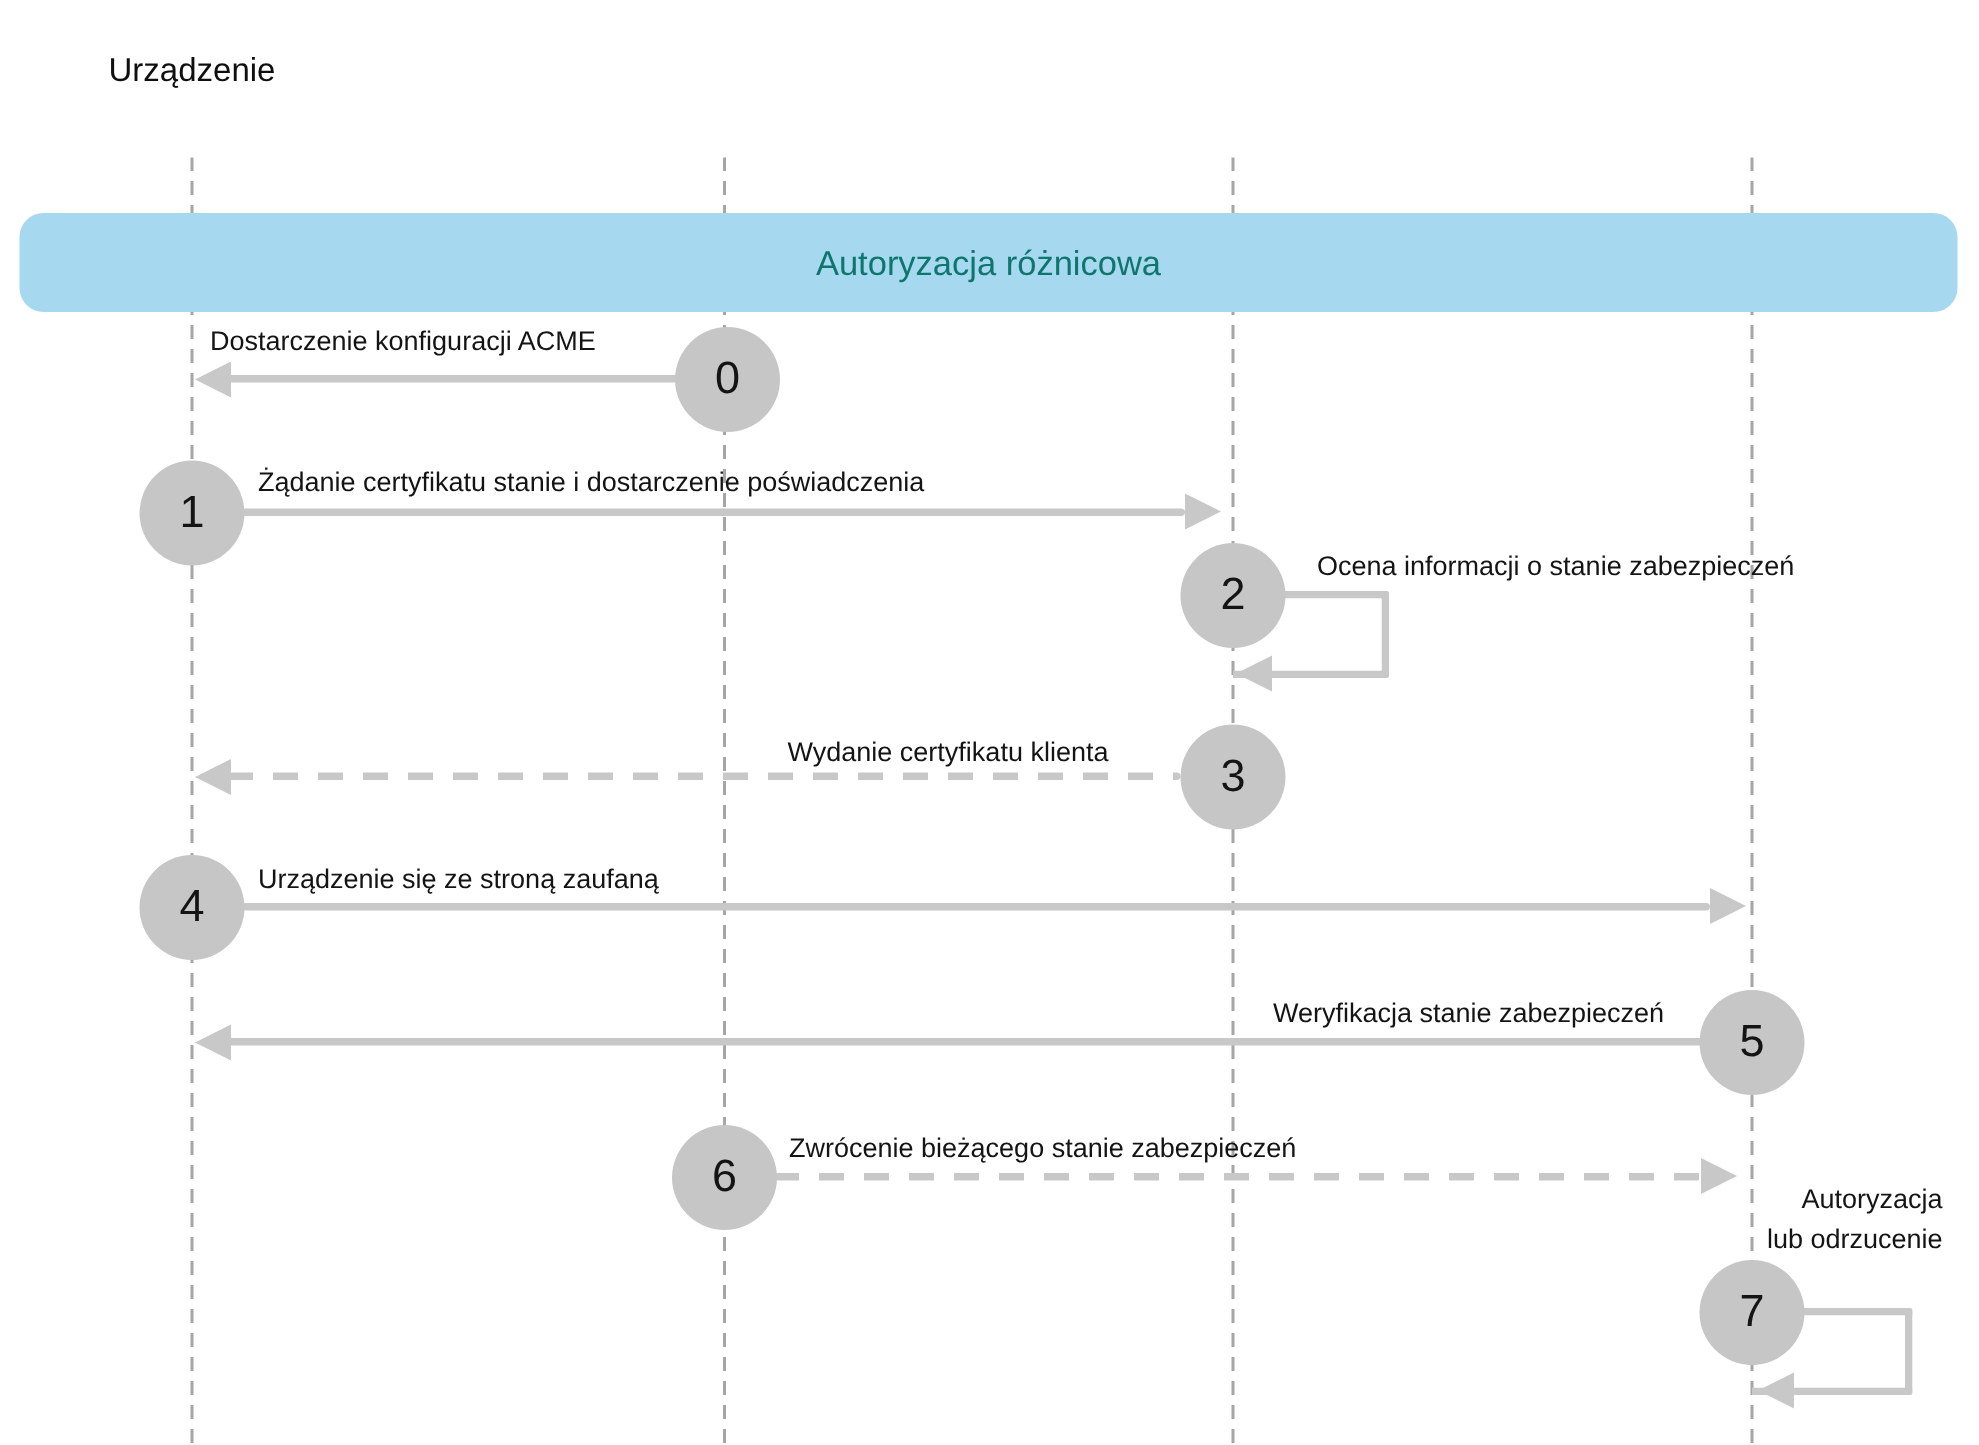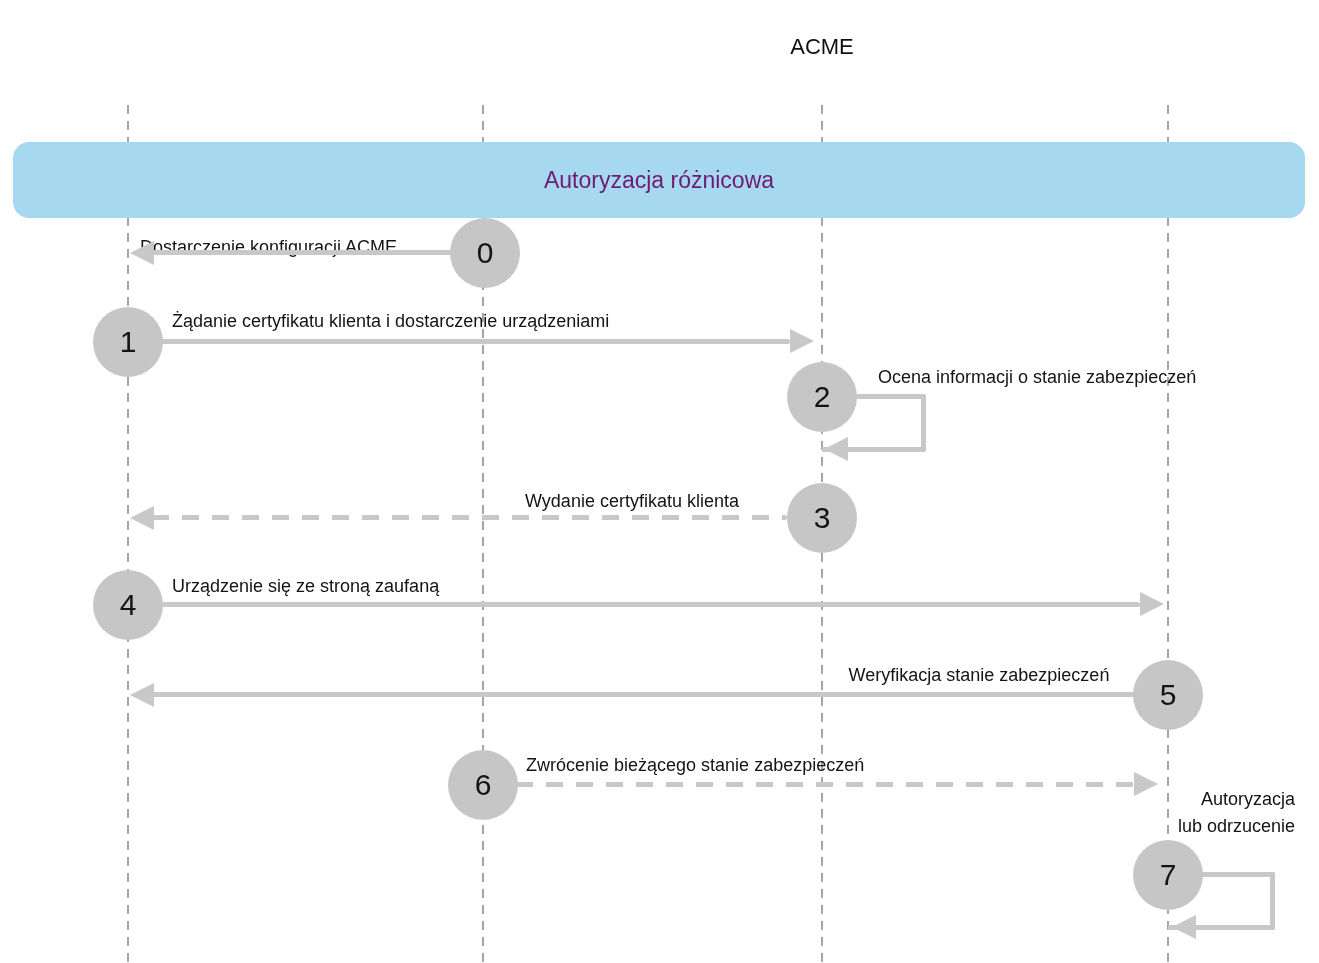--- a/index.html
+++ b/index.html
@@ -8,23 +8,23 @@
     font-family:"Liberation Sans",sans-serif;color:#111;
   }
   .lifeline{
     position:absolute;top:105px;height:858px;width:2px;
     background:repeating-linear-gradient(to bottom,#a6a6a6 0 9px,transparent 9px 16px);
   }
   .actor{
     position:absolute;font-size:22px;line-height:27px;text-align:center;color:#0f0f0f;
   }
   .banner{
-    position:absolute;left:13px;top:142px;width:1292px;height:76px;border-radius:16px;
+    position:absolute;left:13px;top:142px;width:1292px;height:66px;border-radius:16px;
     background:#a6d9f0;display:flex;align-items:center;justify-content:center;
-    font-size:23px;color:#701a75;
+    font-size:23px;color:#0f766e;
   }
   .circle{
     position:absolute;width:70px;height:70px;border-radius:50%;background:#c6c6c6;
     display:flex;align-items:center;justify-content:center;font-size:30px;color:#141414;
   }
   .msg{
     position:absolute;font-size:18px;line-height:22px;color:#141414;white-space:nowrap;
   }
   .msg.right{text-align:center;}
   .msg.multiline{white-space:pre-line;line-height:27px;}
@@ -50,37 +50,37 @@
 </head>
 <body>
 
 <div id="stage">
 
   <div class="lifeline" style="left:127px;"></div>
   <div class="lifeline" style="left:482px;"></div>
   <div class="lifeline" style="left:821px;"></div>
   <div class="lifeline" style="left:1167px;"></div>
 
-  <div class="actor" style="left:722px;top:33px;width:200px;">ACME</div>
+  <div class="actor" style="left:28px;top:33px;width:200px;">Urządzenie</div>
 
   <div class="banner">
     <span>Autoryzacja różnicowa</span>
   </div>
 
   <div>
-    <div class="msg" style="left:140px;top:236px;">Dostarczenie konfiguracji ACME</div>
+    <div class="msg" style="left:140px;top:216px;">Dostarczenie konfiguracji ACME</div>
     <div class="ah-left" style="left:130px;top:241px;"></div>
     <div class="hline" style="left:152px;top:250px;width:300px;"></div>
     <div class="circle" style="left:450px;top:218px;">
       <span>0</span>
     </div>
   </div>
 
   <div>
-    <div class="msg" style="left:172px;top:310px;">Żądanie certyfikatu klienta i dostarczenie urządzeniami</div>
+    <div class="msg" style="left:172px;top:310px;">Żądanie certyfikatu stanie i dostarczenie poświadczenia</div>
     <div class="hline" style="left:161px;top:339px;width:629px;"></div>
     <div class="ah-right" style="left:790px;top:329px;"></div>
     <div class="circle" style="left:93px;top:307px;">
       <span>1</span>
     </div>
   </div>
 
   <div>
     <div class="msg" style="left:878px;top:366px;">Ocena informacji o stanie zabezpieczeń</div>
     <div class="loop" style="left:822px;top:394px;width:99px;height:48px;"></div>

